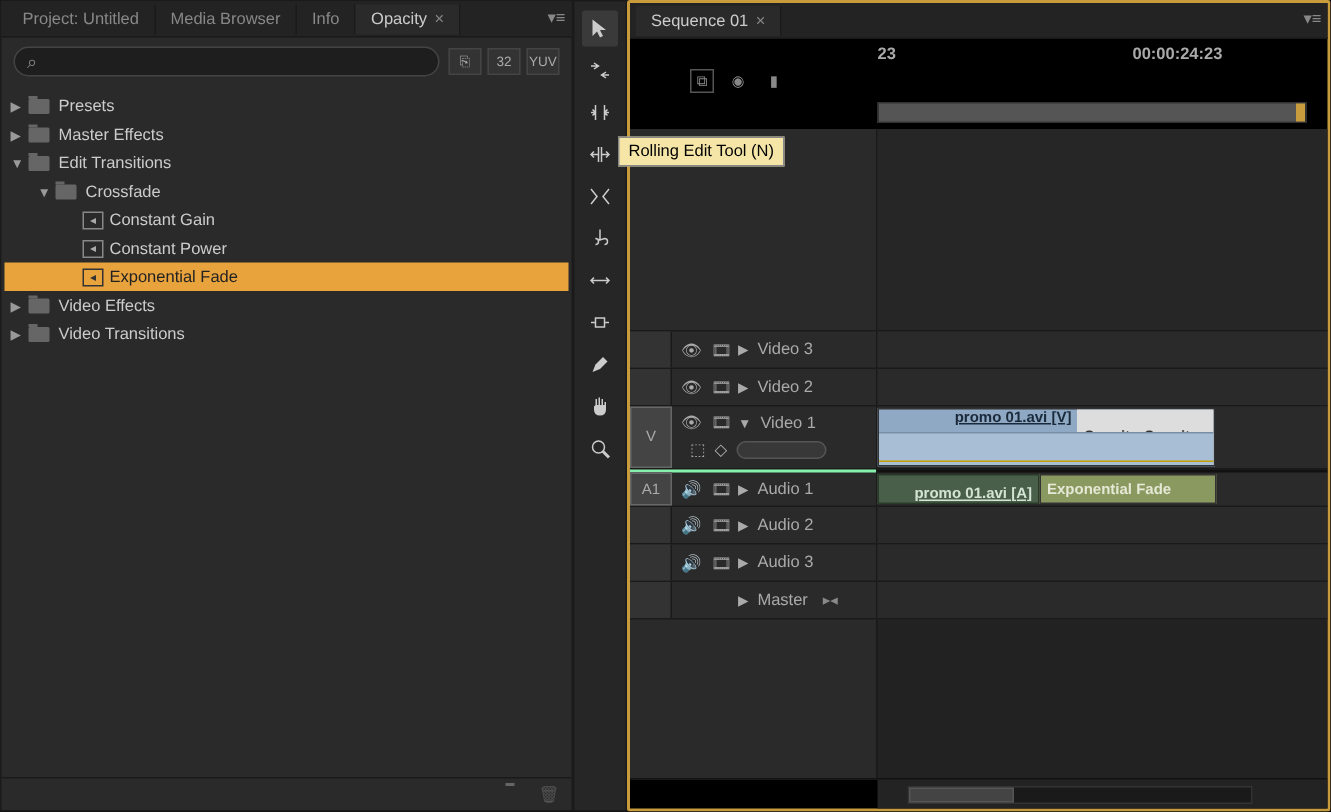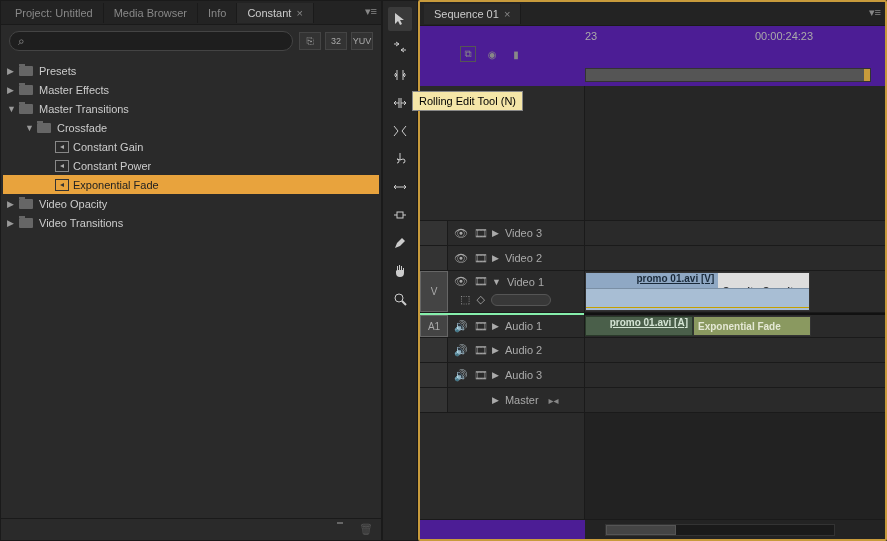--- a/index.html
+++ b/index.html
@@ -30,26 +30,26 @@
 .preset-icon { width: 14px; height: 12px; margin-right: 4px; border: 1px solid #888; display: flex; align-items: center; justify-content: center; font-size: 8px; color: #aaa; }
 .panel-footer { height: 22px; border-top: 1px solid #1a1a1a; display: flex; align-items: center; justify-content: flex-end; padding: 0 8px; gap: 8px; color: #666; }
 .icon-sm { width: 14px; height: 12px; }
 
 .toolbar { width: 36px; background: #262626; border: 1px solid #1a1a1a; display: flex; flex-direction: column; align-items: center; padding: 6px 0; gap: 4px; }
 .tool-btn { width: 24px; height: 24px; display: flex; align-items: center; justify-content: center; color: #bbb; cursor: pointer; border-radius: 2px; position: relative; }
 .tool-btn.active { background: #3a3a3a; }
 .tool-btn svg { width: 16px; height: 16px; }
 .tooltip { position: absolute; left: 100%; top: 0; background: #f5e6a8; color: #000; padding: 3px 6px; white-space: nowrap; border: 1px solid #888; z-index: 100; font-size: 11px; }
 
-.timeline-panel { flex: 1; height: 541px; border: 2px solid #c89b3c; border-radius: 2px; display: flex; flex-direction: column; background: #4c1d95; }
+.timeline-panel { flex: 1; height: 541px; border: 2px solid #c89b3c; border-radius: 2px; display: flex; flex-direction: column; background: #000000; }
 .tl-tabs { display: flex; background: #232323; height: 24px; align-items: center; padding: 0 4px; border-bottom: 1px solid #1a1a1a; position: relative; }
 .tl-header { display: flex; height: 60px; }
 .tl-header-left { width: 165px; padding: 8px 0 0 20px; }
 .timecode { color: #e8a33d; font-size: 17px; font-family: monospace; }
-.tl-header-right { flex: 1; position: relative; padding-top: 4px; }
+.tl-header-right { flex: 1; position: relative; padding-top: 4px; font-weight: bold; }
 .ruler { height: 18px; position: relative; color: #aaa; font-size: 10px; }
 .tick { position: absolute; top: 0; }
 .work-area { height: 14px; background: #555; margin-top: 20px; margin-right: 14px; position: relative; border: 1px solid #333; }
 .work-handle { position: absolute; right: 0; top: 0; bottom: 0; width: 6px; background: #c89b3c; }
 .tl-opts { display: flex; gap: 8px; padding: 2px 20px; color: #888; }
 .opt-btn { width: 16px; height: 16px; border: 1px solid #555; display: flex; align-items: center; justify-content: center; font-size: 10px; }
 
 .tracks-area { flex: 1; display: flex; overflow: hidden; }
 .track-headers { width: 165px; background: #2a2a2a; border-right: 1px solid #1a1a1a; }
 .track-row { display: flex; border-bottom: 1px solid #1a1a1a; }
@@ -68,39 +68,39 @@
 .track-content { flex: 1; background: #222; position: relative; font-weight: bold; }
 .track-lane { border-bottom: 1px solid #1a1a1a; position: relative; background: #2a2a2a; }
 .spacer-lane { height: 135px; background: #262626; border-bottom: 1px solid #1a1a1a; }
 .clip { position: absolute; top: 1px; bottom: 1px; border: 1px solid #333; display: flex; }
 .clip-video { background: #8fa8c4; left: 0; width: 225px; }
 .clip-video-label { color: #1a2a3a; font-size: 10px; text-decoration: underline; padding: 0 4px; align-self: flex-start; margin-left: auto; }
 .opacity-label { background: #ddd; color: #333; font-size: 10px; padding: 0 4px; display: flex; align-items: center; gap: 2px; }
 .opacity-label::after { content:'▾'; font-size: 8px; }
 .clip-video-body { position: absolute; top: 15px; left: 0; right: 0; bottom: 0; background: #a8bed4; border-top: 1px solid #7a8fa5; }
 .clip-video-line { position: absolute; left: 0; right: 0; top: 18px; height: 1px; background: #c4a000; }
-.clip-audio { background: #4a5f4a; left: 0; width: 108px; border-color: #2a3a2a; }
+.clip-audio { background: #4a5f4a; left: 0; width: 108px; border-color: #2a3a2a; align-items: flex-end; }
 .clip-audio-label { color: #d4e4d4; font-size: 10px; text-decoration: underline; padding: 0 4px; }
 .transition-clip { background: #8a9960; left: 108px; width: 118px; color: #e4e8d4; font-size: 10px; padding: 0 4px; display: flex; align-items: center; }
 
 .tl-footer { height: 20px; border-top: 1px solid #1a1a1a; display: flex; }
 .tl-scrollbar { flex: 1; background: #232323; display: flex; align-items: center; padding: 0 20px; }
 .scroll-track { flex: 1; height: 12px; background: #1a1a1a; border: 1px solid #333; position: relative; margin: 0 30px 0 0; }
 .scroll-thumb { position: absolute; left: 0; width: 70px; top: 0; bottom: 0; background: #444; border: 1px solid #555; }
 .sync-icon { color: #888; font-size: 10px; margin-left: 4px; width: 14px; }
 </style>
 </head>
 <body>
 
 <div class="panel effects-panel">
   <div class="tabs">
     <div class="tab">Project: Untitled</div>
     <div class="tab">Media Browser</div>
     <div class="tab">Info</div>
-    <div class="tab active"><span>Constant</span><span class="tab-close"> ×</span></div>
+    <div class="tab active"><span>Opacity</span><span class="tab-close"> ×</span></div>
     <div class="panel-menu">
       <span>▾≡</span>
     </div>
   </div>
   <div class="search-row">
     <div class="search-box">
       <span class="search-icon">⌕</span>
       <input class="search-input" placeholder="" style="">
     </div>
     <div class="fx-icons">
@@ -122,21 +122,21 @@
         <span class="folder-icon">
           <span class="folder-shape"></span>
         </span>
         <span>Master Effects</span>
       </div>
     <div class="tree-row indent-0">
         <span class="twisty">▼</span>
         <span class="folder-icon">
           <span class="folder-shape"></span>
         </span>
-        <span>Master Transitions</span>
+        <span>Edit Transitions</span>
       </div>
     <div class="tree-row indent-1">
         <span class="twisty">▼</span>
         <span class="folder-icon">
           <span class="folder-shape"></span>
         </span>
         <span>Crossfade</span>
       </div>
     <div class="tree-row indent-2">
         <span class="twisty"></span>
@@ -151,21 +151,21 @@
     <div class="tree-row indent-2 selected">
         <span class="twisty"></span>
         <span class="preset-icon" style="border-color:#333;color:#333">◂</span>
         <span>Exponential Fade</span>
       </div>
     <div class="tree-row indent-0">
         <span class="twisty">▶</span>
         <span class="folder-icon">
           <span class="folder-shape"></span>
         </span>
-        <span>Video Opacity</span>
+        <span>Video Effects</span>
       </div>
     <div class="tree-row indent-0">
         <span class="twisty">▶</span>
         <span class="folder-icon">
           <span class="folder-shape"></span>
         </span>
         <span>Video Transitions</span>
       </div>
   </div>
   <div class="panel-footer">

